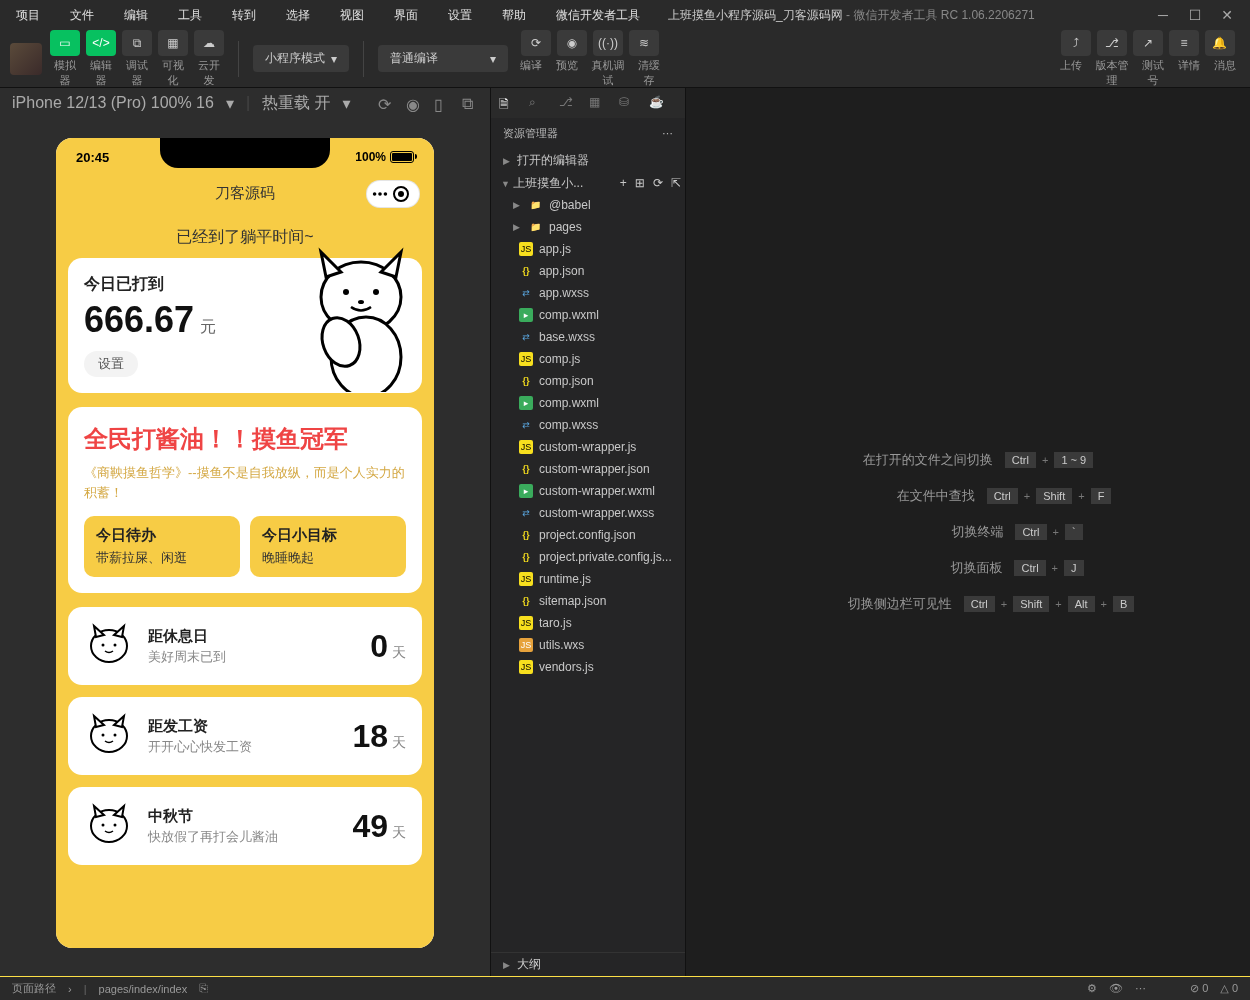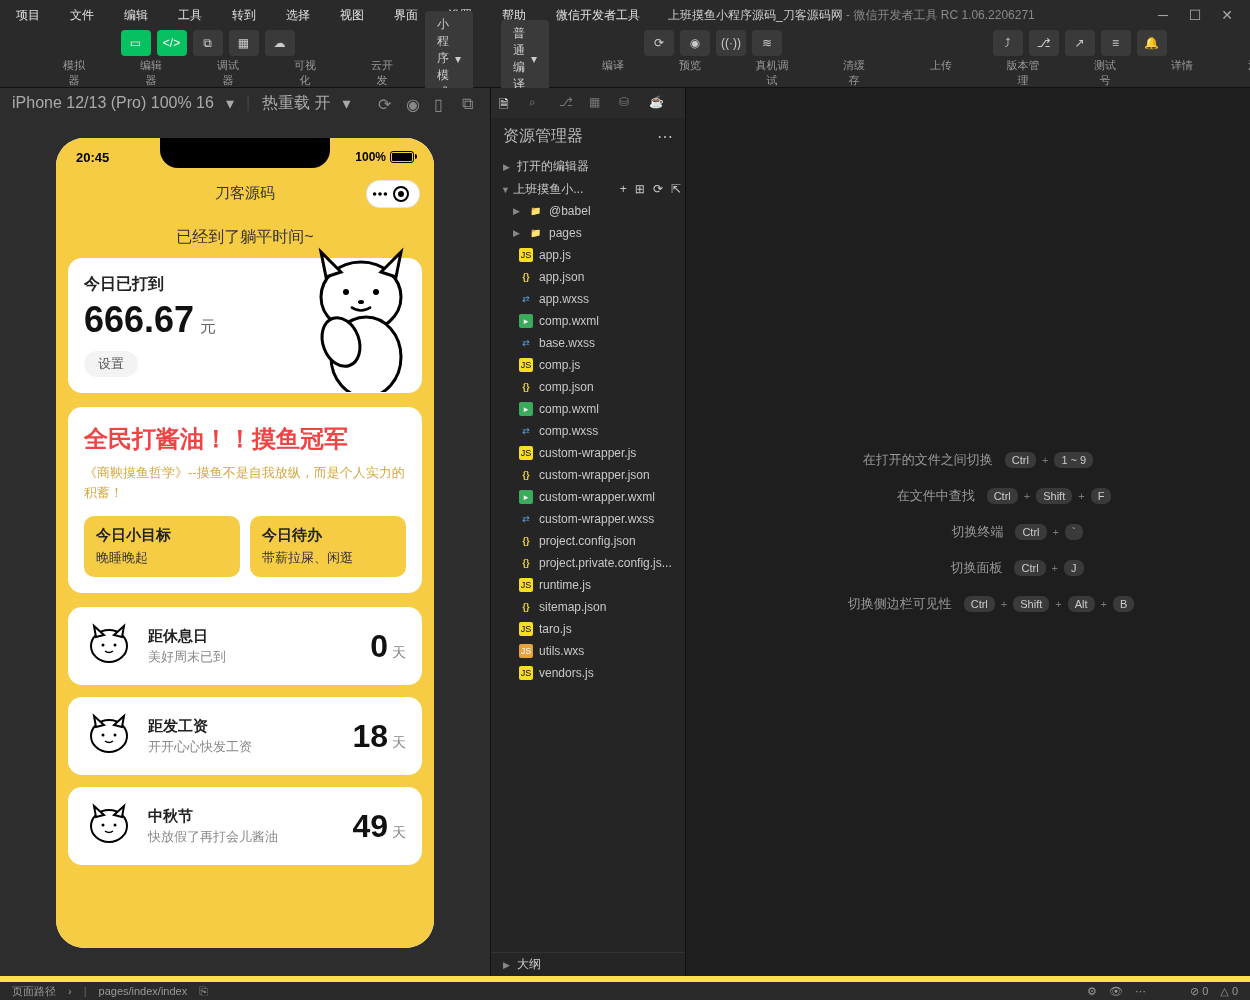--- a/index.html
+++ b/index.html
@@ -15,37 +15,37 @@
 .win-btn { width: 14px; height: 14px; color: #aaa; cursor: pointer; display: flex; align-items: center; justify-content: center; font-size: 14px; }
 
 
 .toolbar { height: 58px; background: #2a2a2a; border-bottom: 1px solid #111; display: flex; align-items: center; padding: 0 10px; gap: 8px; }
 .tool-group { display: flex; flex-direction: column; align-items: center; gap: 2px; }
 .tool-icons { display: flex; gap: 6px; }
 .tool-icon-btn { width: 30px; height: 26px; background: #3a3a3a; border-radius: 4px; display: flex; align-items: center; justify-content: center; color: #ccc; cursor: pointer; }
 .tool-icon-btn.green { background: #07c160; color: #fff; }
 .tool-icon-btn.green2 { background: #07c160; color: #fff; }
 .tool-labels { display: flex; gap: 6px; }
-.tool-labels span { width: 30px; text-align: center; font-size: 11px; color: #999; margin-left: 41px; }
+.tool-labels span { width: 30px; text-align: center; font-size: 11px; color: #999; }
 .dropdown-btn { background: #3a3a3a; border-radius: 4px; padding: 5px 12px; color: #ccc; cursor: pointer; display: flex; align-items: center; gap: 6px; font-size: 12px; }
 .toolbar-spacer { flex: 1; }
 .vert-sep { width: 1px; height: 36px; background: #444; margin: 0 6px; }
 
 
 .main { display: flex; height: calc(100% - 30px - 58px - 24px); }
 
 
 .sim-panel { width: 490px; background: #2d2d2d; display: flex; flex-direction: column; }
 .sim-topbar { height: 30px; display: flex; align-items: center; padding: 0 12px; gap: 12px; color: #aaa; font-size: 16px; }
 .sim-topbar .spacer { flex: 1; }
 .sim-icon { width: 16px; height: 16px; color: #888; cursor: pointer; }
 .sim-area { flex: 1; display: flex; justify-content: center; padding-top: 20px; overflow: hidden; }
 
 
-.phone { width: 378px; height: 810px; background: #fff; border-radius: 28px; overflow: hidden; position: relative; }
+.phone { width: 378px; height: 810px; background: #fff; border-radius: 16px; overflow: hidden; position: relative; }
 .notch { position: absolute; top: 0; left: 50%; transform: translateX(-50%); width: 170px; height: 30px; background: #000; border-radius: 0 0 18px 18px; z-index: 10; }
 .phone-content { height: 100%; background: #f7cc45; overflow: hidden; }
 .status-bar { height: 38px; display: flex; align-items: center; justify-content: space-between; padding: 0 20px; font-size: 13px; font-weight: 600; color: #000; }
 .battery { display: flex; align-items: center; gap: 4px; font-size: 12px; }
 .bat-icon { width: 24px; height: 12px; border: 1.5px solid #000; border-radius: 3px; position: relative; }
 .bat-icon::after { content: ''; position: absolute; right: -4px; top: 2px; width: 2px; height: 5px; background: #000; border-radius: 0 2px 2px 0; }
 .bat-fill { position: absolute; inset: 1px; background: #000; border-radius: 1px; }
 .app-header { display: flex; align-items: center; justify-content: center; padding: 8px 16px; position: relative; }
 .app-title { font-size: 15px; font-weight: 500; color: #333; }
 .capsule { position: absolute; right: 14px; display: flex; align-items: center; background: #fff; border-radius: 18px; padding: 5px 10px; gap: 10px; border: 1px solid rgba(0,0,0,.1); }
@@ -75,46 +75,46 @@
 .info-text .t { font-size: 15px; font-weight: 600; color: #222; }
 .info-text .d { font-size: 13px; color: #888; margin-top: 2px; }
 .info-num { font-size: 32px; font-weight: 700; color: #111; display: flex; align-items: baseline; gap: 4px; }
 .info-num .u { font-size: 14px; color: #888; font-weight: 400; }
 
 
 .explorer { width: 196px; background: #252526; border-left: 1px solid #111; border-right: 1px solid #111; display: flex; flex-direction: column; font-size: 12px; }
 .activity-bar { height: 30px; display: flex; align-items: center; padding: 0 8px; gap: 14px; background: #2a2a2a; }
 .act-icon { width: 16px; height: 16px; color: #777; cursor: pointer; }
 .act-icon.active { color: #fff; }
-.exp-header { padding: 8px 12px; color: #b8b8b8; font-size: 16px; display: flex; justify-content: space-between; align-items: center; }
+.exp-header { padding: 8px 12px; color: #b8b8b8; font-size: 11px; display: flex; justify-content: space-between; align-items: center; }
 .tree { flex: 1; overflow-y: auto; color: #c8c8c8; }
 .tree-section { padding: 3px 12px; display: flex; align-items: center; gap: 4px; cursor: pointer; }
 .tree-item { padding: 2px 4px 2px 28px; display: flex; align-items: center; gap: 6px; cursor: pointer; height: 22px; }
 .tree-item.folder { padding-left: 22px; }
 .tree-item.root-folder { padding-left: 10px; justify-content: space-between; }
 .tree-actions { display: flex; gap: 8px; }
 .file-icon { width: 14px; height: 14px; display: inline-flex; align-items: center; justify-content: center; font-size: 9px; border-radius: 2px; flex-shrink: 0; }
 .fi-js { background: #f7df1e; color: #000; }
 .fi-json { color: #f7df1e; font-weight: 700; }
 .fi-wxss { color: #5aa7e0; }
 .fi-wxml { background: #3aab5c; color: #fff; }
 .fi-wxs { background: #e6a23c; color: #fff; }
 .fi-folder { color: #c8a861; }
 .chevron { width: 10px; color: #888; font-size: 9px; }
 
 
 .editor-area { flex: 1; background: #1e1e1e; display: flex; flex-direction: column; align-items: center; justify-content: center; gap: 18px; }
 .shortcut-row { display: flex; align-items: center; gap: 12px; color: #999; font-size: 13px; }
 .shortcut-label { width: 150px; text-align: right; }
 .keys { display: flex; gap: 6px; align-items: center; }
-.key { background: #3a3a3a; border-radius: 7px; padding: 2px 7px; font-size: 11px; color: #ccc; }
+.key { background: #3a3a3a; border-radius: 0; padding: 2px 7px; font-size: 11px; color: #ccc; }
 .plus { color: #777; font-size: 11px; }
 
 
-.statusbar { height: 24px; background: #2a2a2a; border-top: 6px solid #fde047; display: flex; align-items: center; padding: 0 12px; gap: 12px; color: #999; font-size: 11px; }
+.statusbar { height: 24px; background: #2a2a2a; border-top: 1px solid #fde047; display: flex; align-items: center; padding: 0 12px; gap: 12px; color: #999; font-size: 11px; }
 .statusbar .spacer { flex: 1; }
 
 .avatar { width: 32px; height: 32px; border-radius: 4px; background: linear-gradient(135deg,#5a4a3a,#3a2a2a); }
 
 svg { display: block; }
 </style>
 </head>
 <body>
 
 <div class="titlebar">
@@ -259,26 +259,26 @@
                   <circle cx="80" cy="50" r="3" fill="#000"></circle>
                 <path d="M55 65 Q65 72 75 65" fill="none" stroke="#000" stroke-width="2.5"></path>
                 <ellipse cx="65" cy="60" rx="3" ry="2" fill="#000"></ellipse>
               </svg>
             </div>
             <div class="card">
               <div class="section-title">全民打酱油！！摸鱼冠军</div>
               <div class="section-desc">《商鞅摸鱼哲学》--摸鱼不是自我放纵，而是个人实力的积蓄！</div>
               <div class="goal-row" id="goals">
                   <div class="goal-box">
+                    <div class="t">今日待办</div>
+                    <div class="d">带薪拉屎、闲逛</div>
+                  </div>
+                  <div class="goal-box">
                     <div class="t">今日小目标</div>
                     <div class="d">晚睡晚起</div>
-                  </div>
-                  <div class="goal-box">
-                    <div class="t">今日待办</div>
-                    <div class="d">带薪拉屎、闲逛</div>
                   </div>
                 </div>
             </div>
             <div id="infos">
                 <div class="info-card">
                   <svg class="info-icon" viewBox="0 0 50 50">
                     <g fill="#fff" stroke="#000" stroke-width="2">
                       <ellipse cx="25" cy="25" rx="18" ry="16"></ellipse>
                       <path d="M12 16 L10 5 L20 14 Z"></path>
                       <path d="M38 16 L40 5 L30 14 Z"></path>

